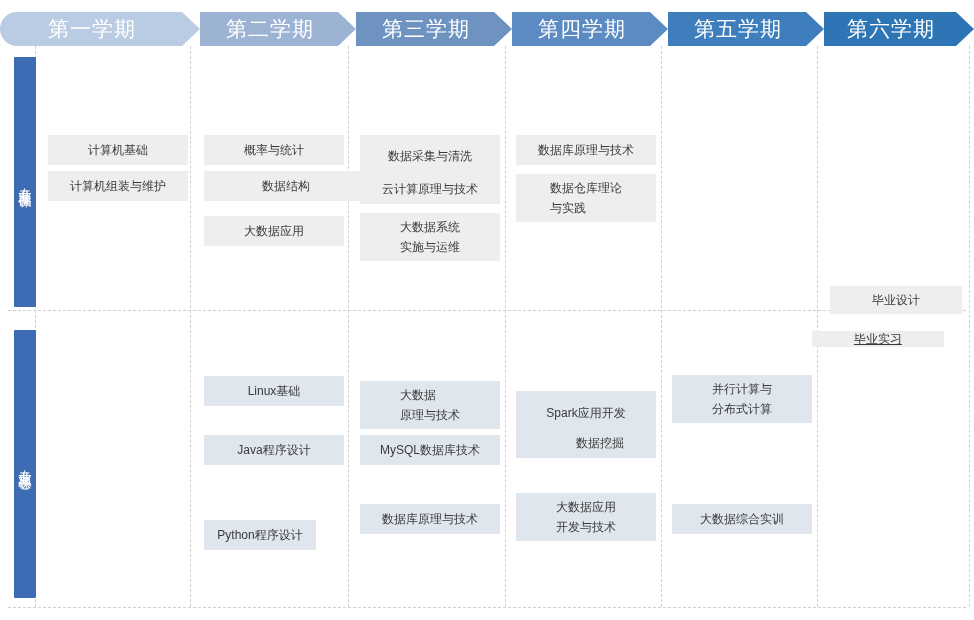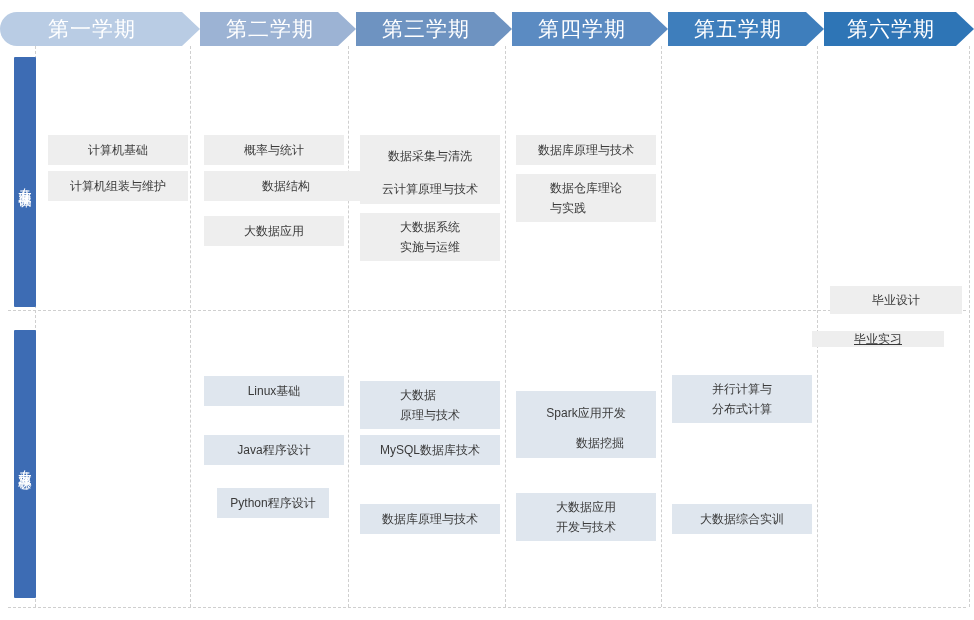--- a/index.html
+++ b/index.html
@@ -109,21 +109,21 @@
       <div class="course basic" style="left: 360px; top: 174px; width: 140px; height: 30px;">云计算原理与技术</div>
       <div class="course basic" style="left: 360px; top: 213px; width: 140px; height: 48px;">大数据系统
 实施与运维</div>
       <div class="course basic" style="left: 516px; top: 135px; width: 140px; height: 30px;">数据库原理与技术</div>
       <div class="course basic" style="left: 516px; top: 174px; width: 140px; height: 48px;">数据仓库理论
 与实践</div>
       <div class="course basic" style="left: 830px; top: 286px; width: 132px; height: 28px;">毕业设计</div>
       <div class="course basic" style="left: 812px; top: 331px; width: 132px; height: 16px; text-decoration: underline;">毕业实习</div>
       <div class="course core" style="left: 204px; top: 376px; width: 140px; height: 30px;">Linux基础</div>
       <div class="course core" style="left: 204px; top: 435px; width: 140px; height: 30px;">Java程序设计</div>
-      <div class="course core" style="left: 204px; top: 488px; width: 112px; height: 30px; margin-left: 13px;">Python程序设计</div>
+      <div class="course core" style="left: 204px; top: 520px; width: 112px; height: 30px;">Python程序设计</div>
       <div class="course core" style="left: 360px; top: 381px; width: 140px; height: 48px;">大数据
 原理与技术</div>
       <div class="course core" style="left: 360px; top: 435px; width: 140px; height: 30px;">MySQL数据库技术</div>
       <div class="course core" style="left: 360px; top: 504px; width: 140px; height: 30px;">数据库原理与技术</div>
       <div class="course core" style="left: 516px; top: 391px; width: 140px; height: 44px;">Spark应用开发</div>
       <div class="course core" style="left: 516px; top: 428px; width: 140px; height: 30px; padding-left: 32px;">数据挖掘</div>
       <div class="course core" style="left: 516px; top: 493px; width: 140px; height: 48px;">大数据应用
 开发与技术</div>
       <div class="course core" style="left: 672px; top: 375px; width: 140px; height: 48px;">并行计算与
 分布式计算</div>

